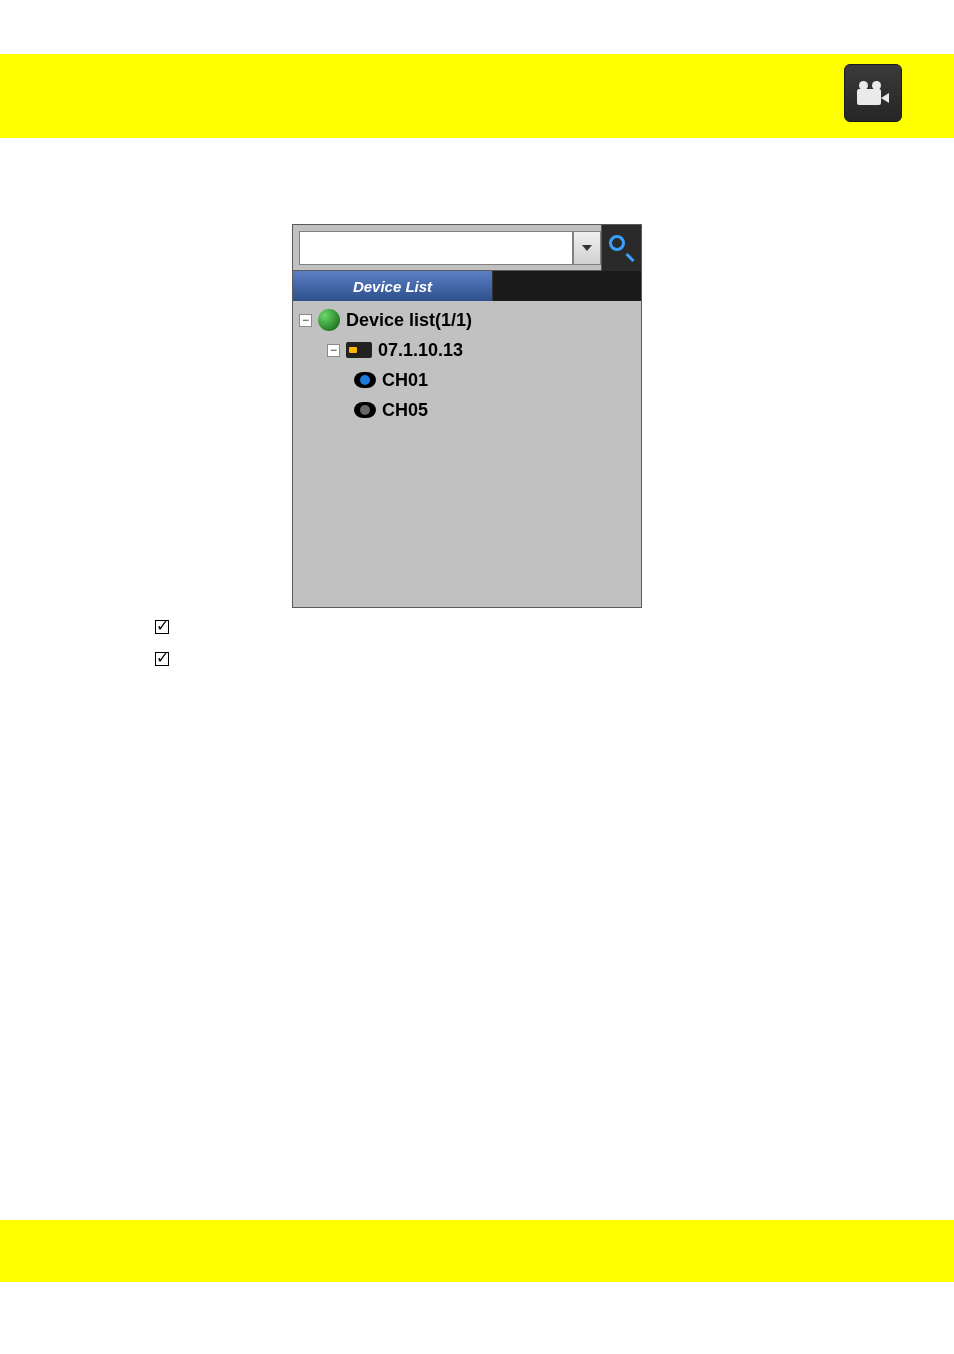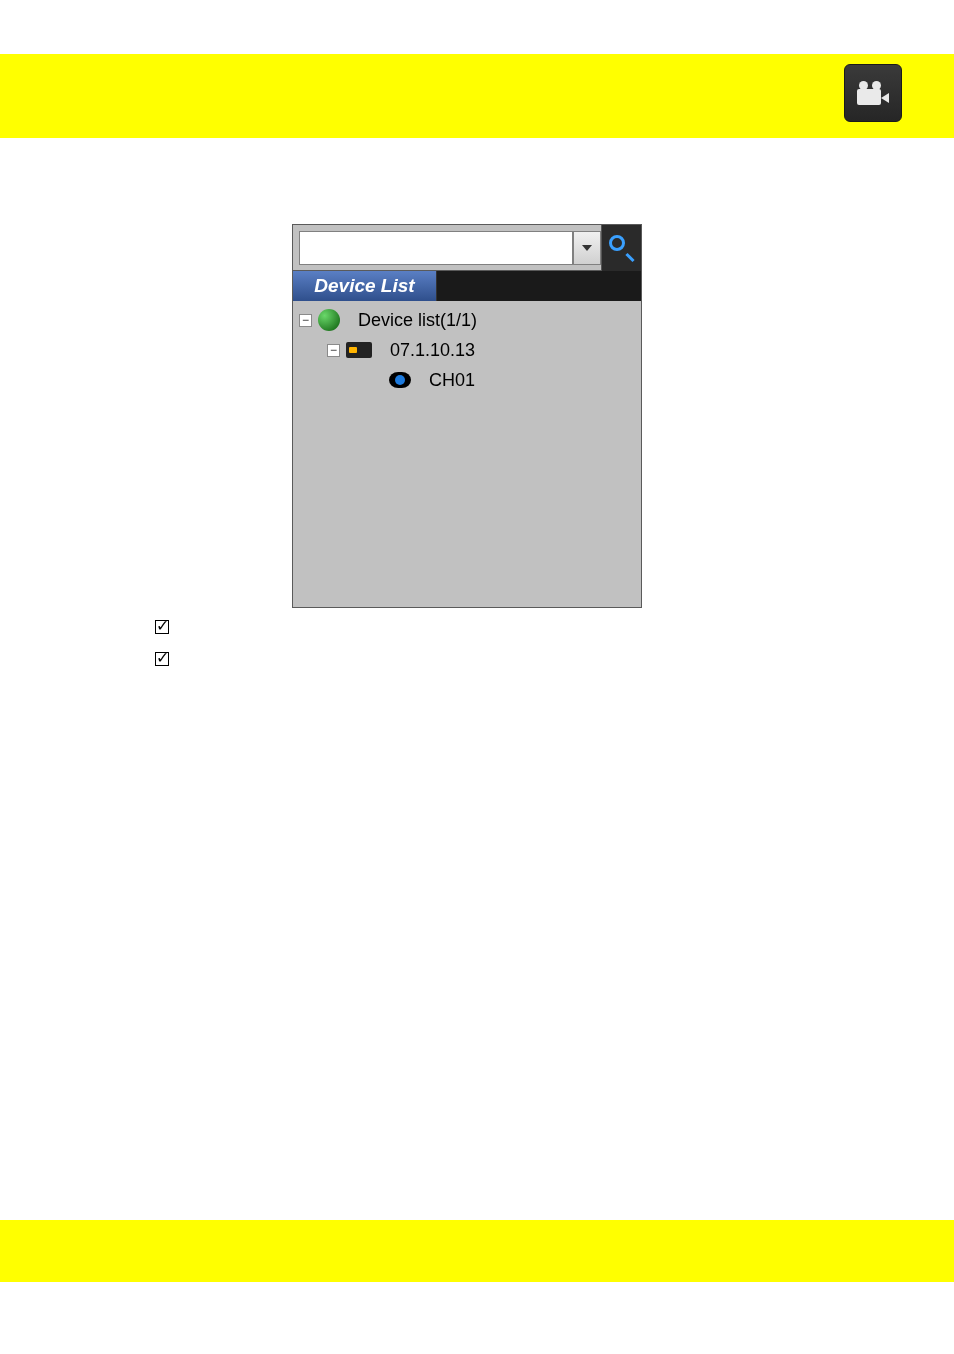--- a/index.html
+++ b/index.html
@@ -137,27 +137,27 @@
     position: absolute;
     bottom: 2px;
     right: 0;
     transform: rotate(45deg);
   }
   .tab-row {
     display: flex;
     height: 30px;
   }
   .tab-active {
-    width: 144px;
+    width: 200px;
     height: 100%;
     background: linear-gradient(#5a7fc4, #2f4f8c);
     color: #ffffff;
     font-weight: bold;
     font-style: italic;
-    font-size: 19px;
+    font-size: 15px;
     display: flex;
     align-items: center;
     justify-content: center;
     border-right: 1px solid #333;
   }
   .tab-rest {
     flex: 1;
     background: #1a1a1a;
   }
   .tree {
@@ -179,25 +179,26 @@
     background: #ffffff;
     display: flex;
     align-items: center;
     justify-content: center;
     font-size: 12px;
     line-height: 1;
     color: #333;
     flex-shrink: 0;
   }
   .tree-label {
-    margin-left: 18px;
+    margin-left: 6px;
+    font-weight: bold;
   }
   .ind-0 { padding-left: 6px; }
   .ind-1 { padding-left: 34px; }
-  .ind-2 { padding-left: 96px; }
+  .ind-2 { padding-left: 61px; }
   .globe {
     width: 22px;
     height: 22px;
     background: radial-gradient(circle at 30% 30%, #6ad86a, #0a5a0a);
     border-radius: 50%;
     margin-left: 6px;
     flex-shrink: 0;
   }
   .nvr {
     width: 26px;
@@ -329,20 +330,27 @@
       <span class="tree-label">07.1.10.13</span>
     </div>
     <div id="channel-container">
         <div class="tree-row ind-2">
           <div class="eye active">
             <div class="eye-outer"></div>
             <div class="eye-inner"></div>
           </div>
           <span class="tree-label">CH01</span>
         </div>
+        <div class="tree-row ind-2">
+          <div class="eye inactive">
+            <div class="eye-outer"></div>
+            <div class="eye-inner"></div>
+          </div>
+          <span class="tree-label">CH05</span>
+        </div>
       </div>
   </div>
 </div>
 
 <div class="checkbox-items">
   <div class="ci-row">
     <div class="ci-box"></div>
     <span></span>
     <a class="ci-link"></a>
   </div>

